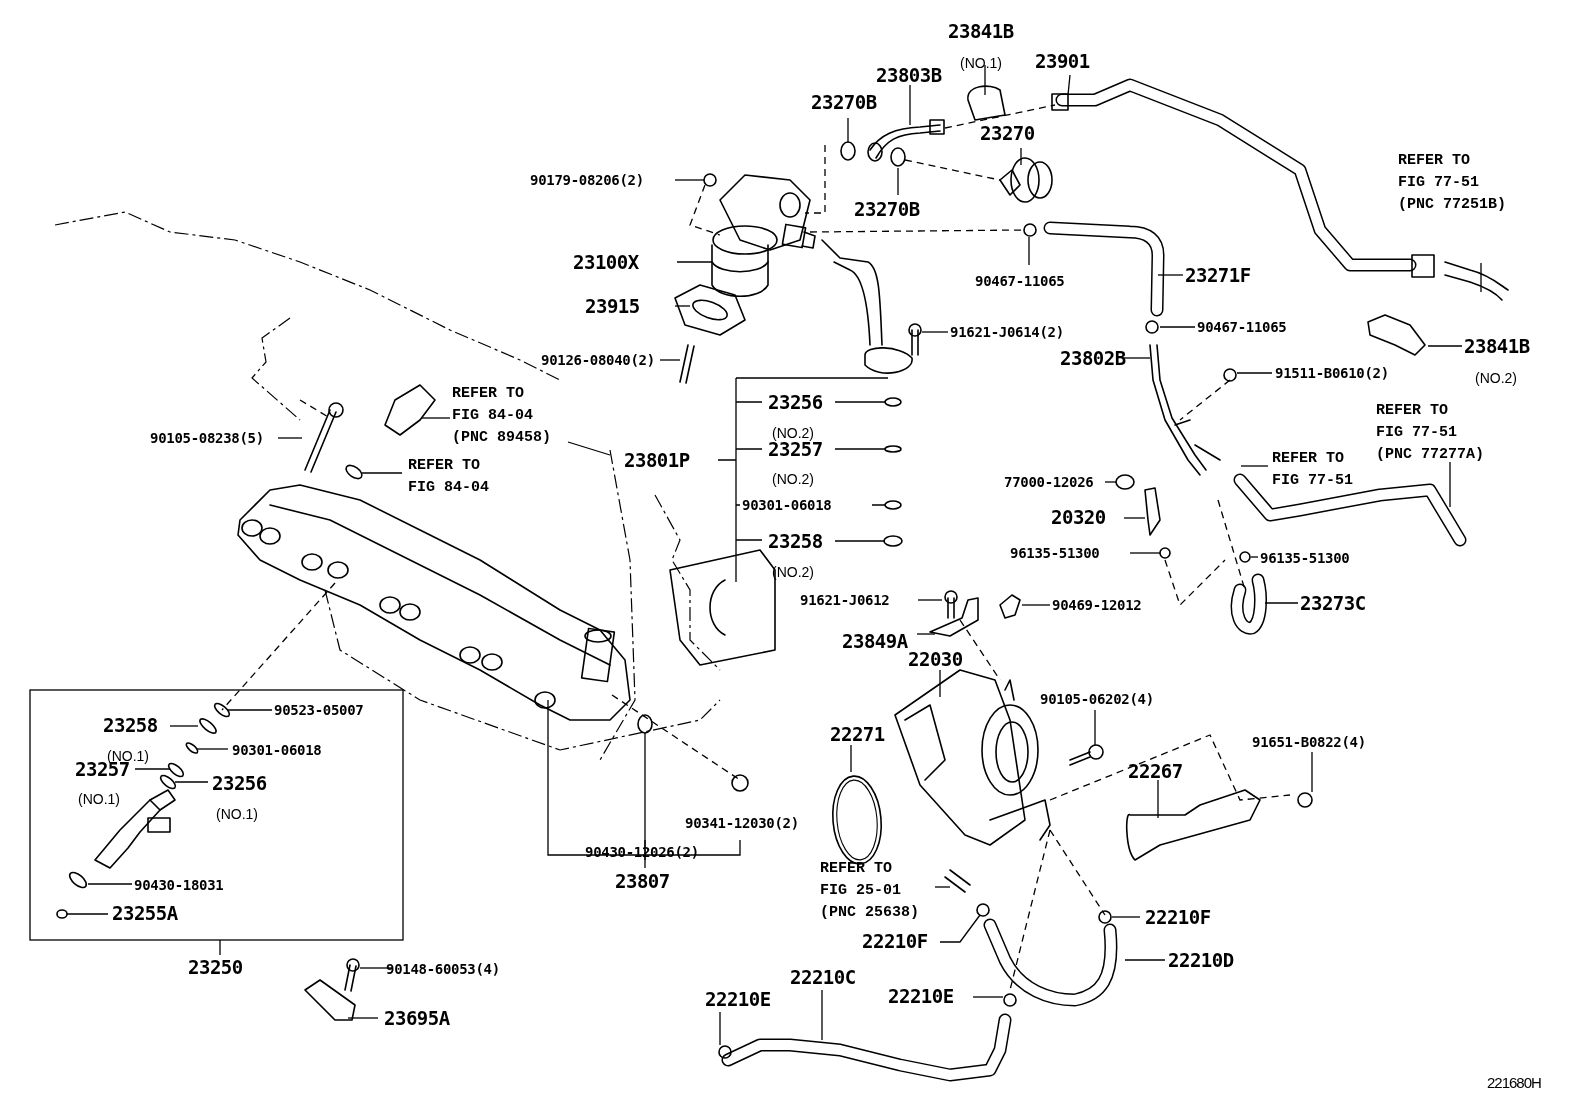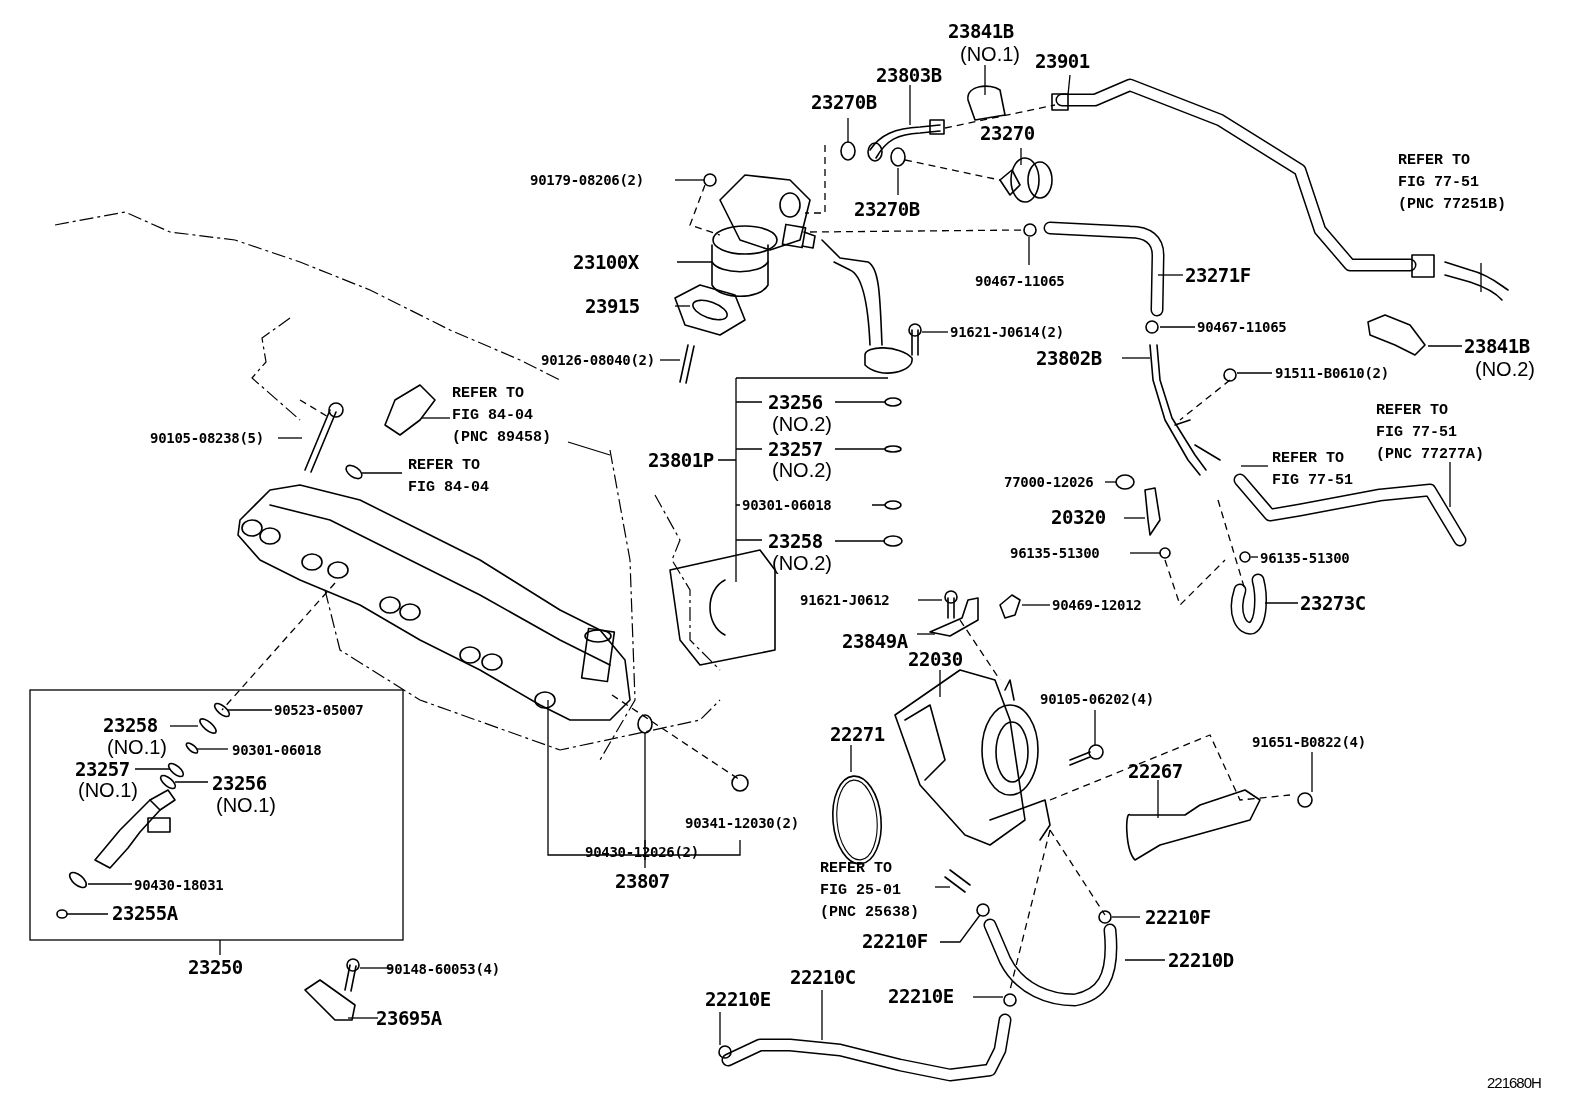--- a/index.html
+++ b/index.html
@@ -9,21 +9,21 @@
   .thin { fill: none; stroke: #000; stroke-width: 1.1; }
   .hose { fill: none; stroke: #000; stroke-width: 13; stroke-linecap: round; stroke-linejoin: round; }
   .hose-in { fill: none; stroke: #fff; stroke-width: 10; stroke-linecap: round; stroke-linejoin: round; }
   .dash { fill: none; stroke: #000; stroke-width: 1.3; stroke-dasharray: 7 5; }
   .dashdot { fill: none; stroke: #000; stroke-width: 1.2; stroke-dasharray: 14 4 3 4; }
   .leader { fill: none; stroke: #000; stroke-width: 1.3; }
   .lbl { position: absolute; white-space: nowrap; color: #000; line-height: 1; }
   .big { font-family: "DejaVu Sans Mono", monospace; font-weight: bold; font-size: 19px; letter-spacing: -0.5px; }
   .sm { font-family: "DejaVu Sans Mono", monospace; font-weight: bold; font-size: 14px; letter-spacing: -0.3px; }
   .ref { font-family: "Liberation Mono", "DejaVu Sans Mono", monospace; font-weight: bold; font-size: 15px; line-height: 22px; white-space: pre; }
-  .sub { font-family: "Liberation Sans", sans-serif; font-size: 20px; }
+  .sub { font-family: "Liberation Sans", sans-serif; font-size: 14px; margin-top: 12px; }
   .code { font-family: "Liberation Sans", sans-serif; font-size: 15px; letter-spacing: -1px; }
 </style>
 </head>
 <body>
 
 <svg id="diagram" width="1592" height="1099" viewBox="0 0 1592 1099">
 
   <g>
     <path class="dashdot" d="M55 225 L125 212 L170 232 L235 240 L300 262 L370 290 L450 330 L520 360 L560 380"></path>
     <path class="dashdot" d="M290 318 L262 338 L266 362 L252 378 L300 420"></path>
@@ -270,21 +270,21 @@
 <div class="lbl big" style="left:980px;top:124px">23270</div>
 <div class="lbl big" style="left:854px;top:200px">23270B</div>
 <div class="lbl sm" style="left:530px;top:173px">90179-08206(2)</div>
 <div class="lbl big" style="left:573px;top:253px">23100X</div>
 <div class="lbl sm" style="left:975px;top:274px">90467-11065</div>
 <div class="lbl big" style="left:1185px;top:266px">23271F</div>
 <div class="lbl big" style="left:585px;top:297px">23915</div>
 <div class="lbl sm" style="left:541px;top:353px">90126-08040(2)</div>
 <div class="lbl sm" style="left:950px;top:325px">91621-J0614(2)</div>
 <div class="lbl sm" style="left:1197px;top:320px">90467-11065</div>
-<div class="lbl big" style="left:1036px;top:349px">23802B</div>
+<div class="lbl big" style="left:1060px;top:349px">23802B</div>
 <div class="lbl big" style="left:1464px;top:337px">23841B</div>
 <div class="lbl sub" style="left:1475px;top:359px">(NO.2)</div>
 <div class="lbl sm" style="left:1275px;top:366px">91511-B0610(2)</div>
 
 <div class="lbl ref" style="left:1398px;top:150px">REFER TO
 FIG 77-51
 (PNC 77251B)</div>
 <div class="lbl ref" style="left:1376px;top:400px">REFER TO
 FIG 77-51
 (PNC 77277A)</div>
@@ -293,21 +293,21 @@
 <div class="lbl ref" style="left:452px;top:383px">REFER TO
 FIG 84-04
 (PNC 89458)</div>
 <div class="lbl ref" style="left:408px;top:455px">REFER TO
 FIG 84-04</div>
 <div class="lbl ref" style="left:820px;top:858px">REFER TO
 FIG 25-01
 (PNC 25638)</div>
 
 <div class="lbl sm" style="left:150px;top:431px">90105-08238(5)</div>
-<div class="lbl big" style="left:648px;top:451px">23801P</div>
+<div class="lbl big" style="left:624px;top:451px">23801P</div>
 <div class="lbl big" style="left:768px;top:393px">23256</div>
 <div class="lbl sub" style="left:772px;top:414px">(NO.2)</div>
 <div class="lbl big" style="left:768px;top:440px">23257</div>
 <div class="lbl sub" style="left:772px;top:460px">(NO.2)</div>
 <div class="lbl sm" style="left:742px;top:498px">90301-06018</div>
 <div class="lbl big" style="left:768px;top:532px">23258</div>
 <div class="lbl sub" style="left:772px;top:553px">(NO.2)</div>
 
 <div class="lbl sm" style="left:1004px;top:475px">77000-12026</div>
 <div class="lbl big" style="left:1051px;top:508px">20320</div>
@@ -332,21 +332,21 @@
 <div class="lbl big" style="left:212px;top:774px">23256</div>
 <div class="lbl sub" style="left:216px;top:795px">(NO.1)</div>
 <div class="lbl sm" style="left:134px;top:878px">90430-18031</div>
 <div class="lbl big" style="left:112px;top:904px">23255A</div>
 <div class="lbl big" style="left:188px;top:958px">23250</div>
 
 <div class="lbl sm" style="left:585px;top:845px">90430-12026(2)</div>
 <div class="lbl sm" style="left:685px;top:816px">90341-12030(2)</div>
 <div class="lbl big" style="left:615px;top:872px">23807</div>
 <div class="lbl sm" style="left:386px;top:962px">90148-60053(4)</div>
-<div class="lbl big" style="left:376px;top:1009px">23695A</div>
+<div class="lbl big" style="left:384px;top:1009px">23695A</div>
 
 <div class="lbl big" style="left:862px;top:932px">22210F</div>
 <div class="lbl big" style="left:1145px;top:908px">22210F</div>
 <div class="lbl big" style="left:1168px;top:951px">22210D</div>
 <div class="lbl big" style="left:790px;top:968px">22210C</div>
 <div class="lbl big" style="left:705px;top:990px">22210E</div>
 <div class="lbl big" style="left:888px;top:987px">22210E</div>
 
 <div class="lbl code" style="left:1487px;top:1075px">221680H</div>
 

